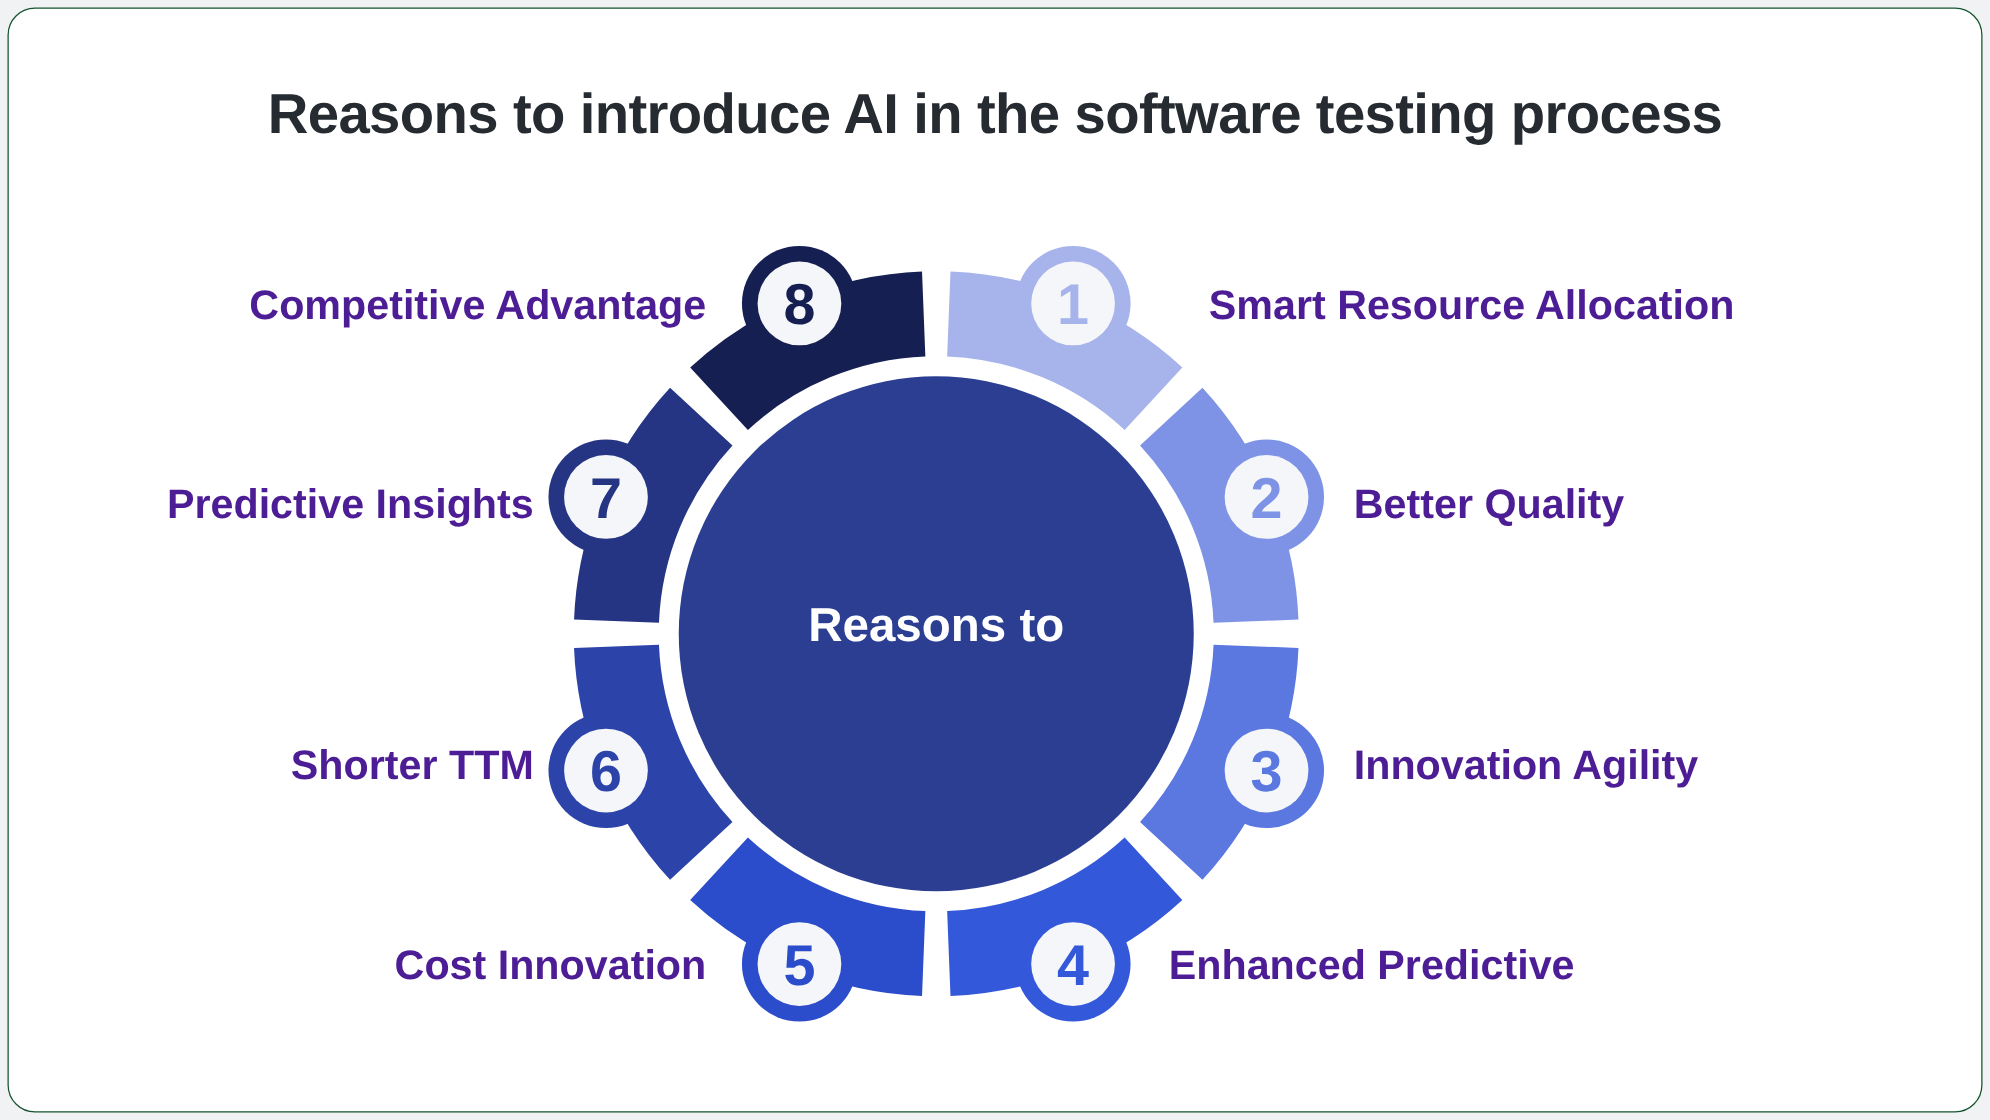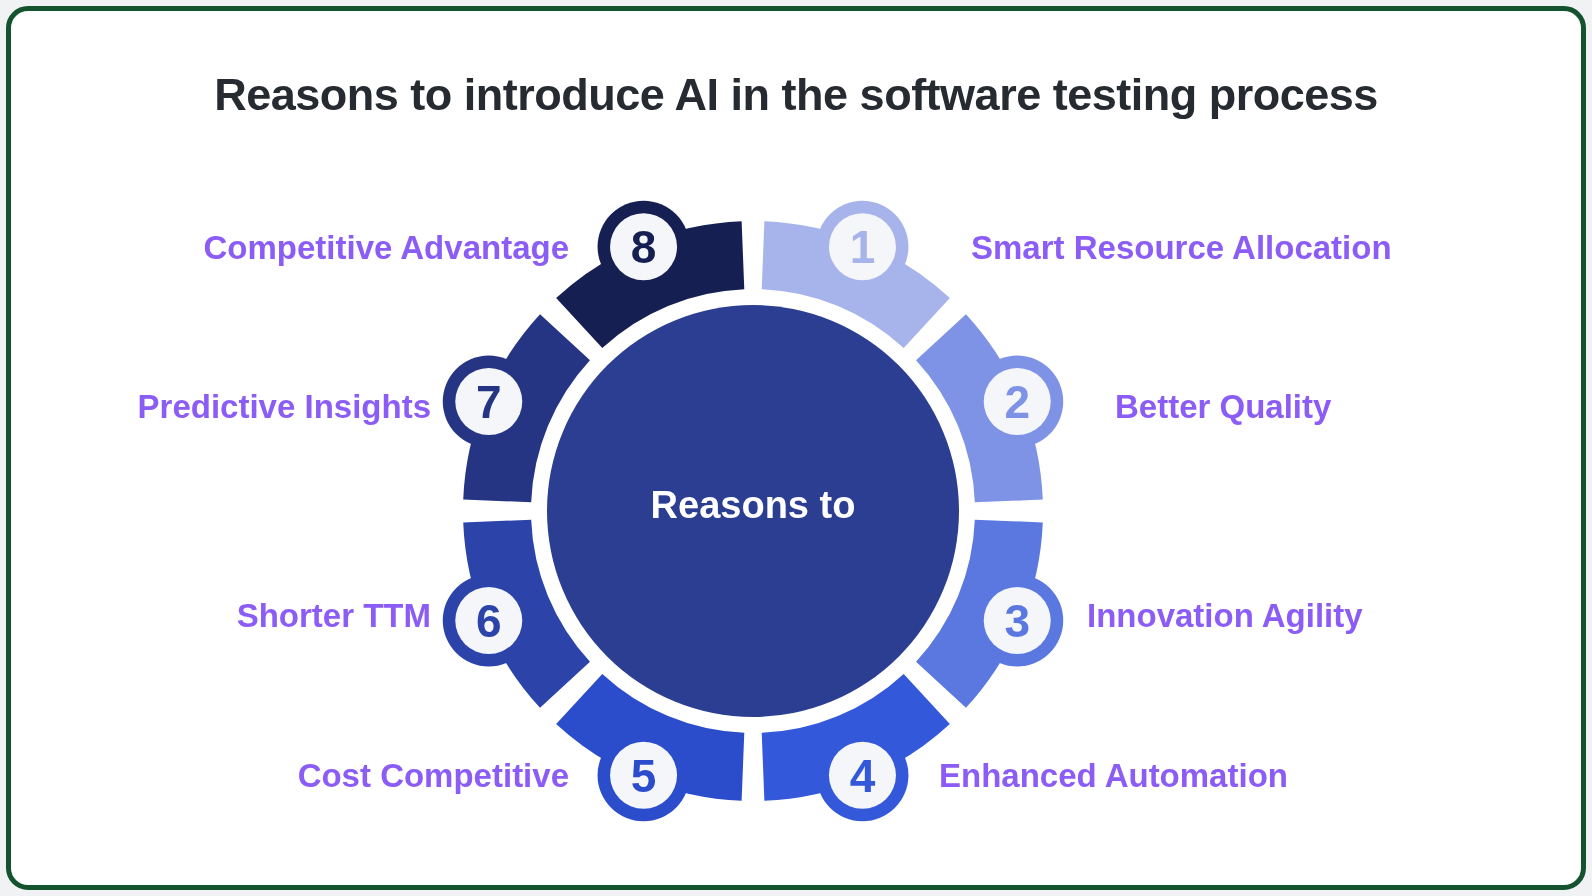--- a/index.html
+++ b/index.html
@@ -7,21 +7,21 @@
     width:1592px;height:896px;
     background:#f1f2f4;
     font-family:"Liberation Sans", sans-serif;
     position:relative;
     overflow:hidden;
   }
   .card{
     position:absolute;
     left:6px;top:6px;right:6px;bottom:6px;
     background:#ffffff;
-    border:5px solid #14532d;
+    border:1px solid #14532d;
     border-radius:22px;
   }
   .title{
     position:absolute;
     left:0;right:0;
     top:58px;
     text-align:center;
     font-size:45px;
     font-weight:bold;
     letter-spacing:-0.5px;
@@ -42,25 +42,25 @@
     font-size:38px;
     font-weight:bold;
     line-height:62px;
     white-space:nowrap;
   }
   .lbl{
     position:absolute;
     transform:translateY(-50%);
     font-size:33px;
     font-weight:bold;
-    color:#8b5cf6;
+    color:#4c1d95;
     white-space:nowrap;
   }
   .pos-1{left:928px;top:237px;margin-left:32px;}
-  .pos-2{left:1076px;top:396px;margin-left:28px;}
+  .pos-2{left:1076px;top:396px;}
   .pos-3{left:1076px;top:605px;text-align:right;}
   .pos-4{left:928px;top:765px;}
   .pos-5{right:1034px;top:765px;}
   .pos-6{right:1172px;top:605px;}
   .pos-7{right:1172px;top:396px;}
   .pos-8{right:1034px;top:237px;}
 </style>
 </head>
 <body>
 
@@ -104,19 +104,19 @@
         <text x="632.5525383435844" y="252.27045370177194" text-anchor="middle" font-family="&quot;Liberation Sans&quot;, sans-serif" font-size="46" font-weight="bold" fill="#161f52">8</text>
       </svg>
 
     <div class="center-text">
       <div>Reasons to</div>
     </div>
 
     <div class="lbl pos-1">Smart Resource Allocation</div>
     <div class="lbl pos-2">Better Quality</div>
     <div class="lbl pos-3">Innovation Agility</div>
-    <div class="lbl pos-4">Enhanced Automation</div>
-    <div class="lbl pos-5">Cost Competitive</div>
+    <div class="lbl pos-4">Enhanced Predictive</div>
+    <div class="lbl pos-5">Cost Innovation</div>
     <div class="lbl pos-6">Shorter TTM</div>
     <div class="lbl pos-7">Predictive Insights</div>
     <div class="lbl pos-8">Competitive Advantage</div>
   </div>
 </div>
 
 </body></html>

